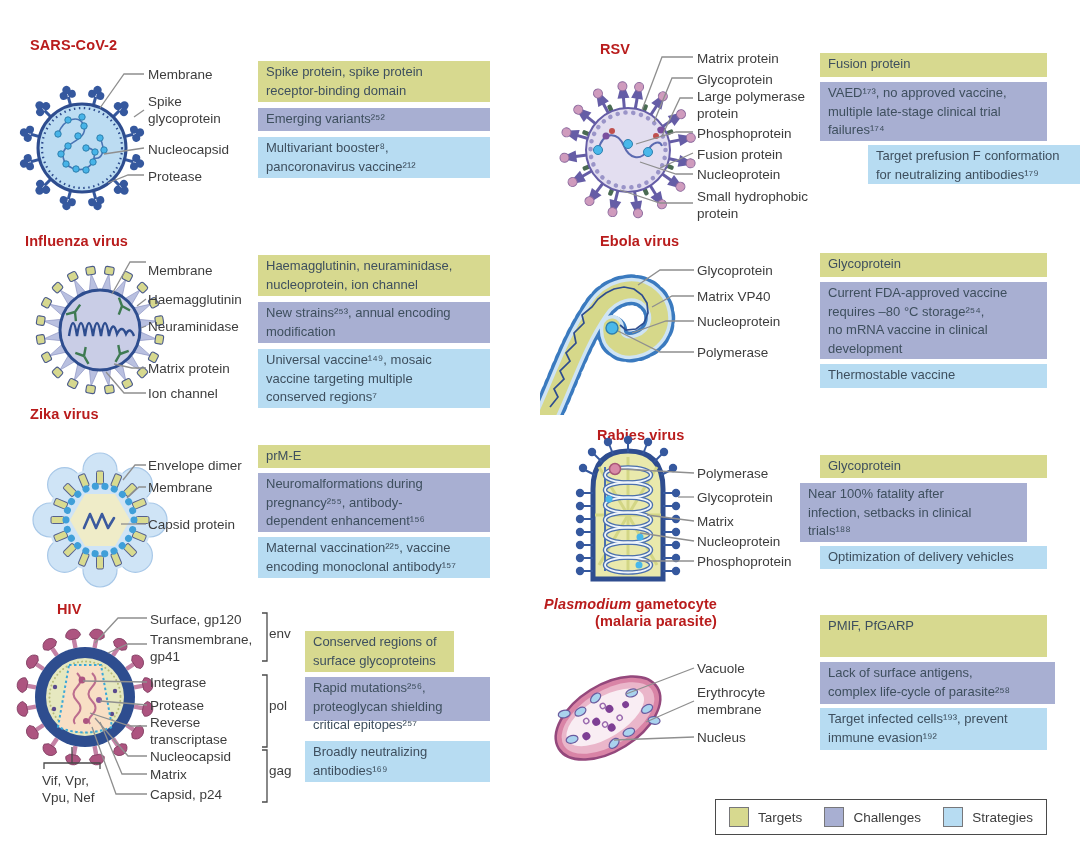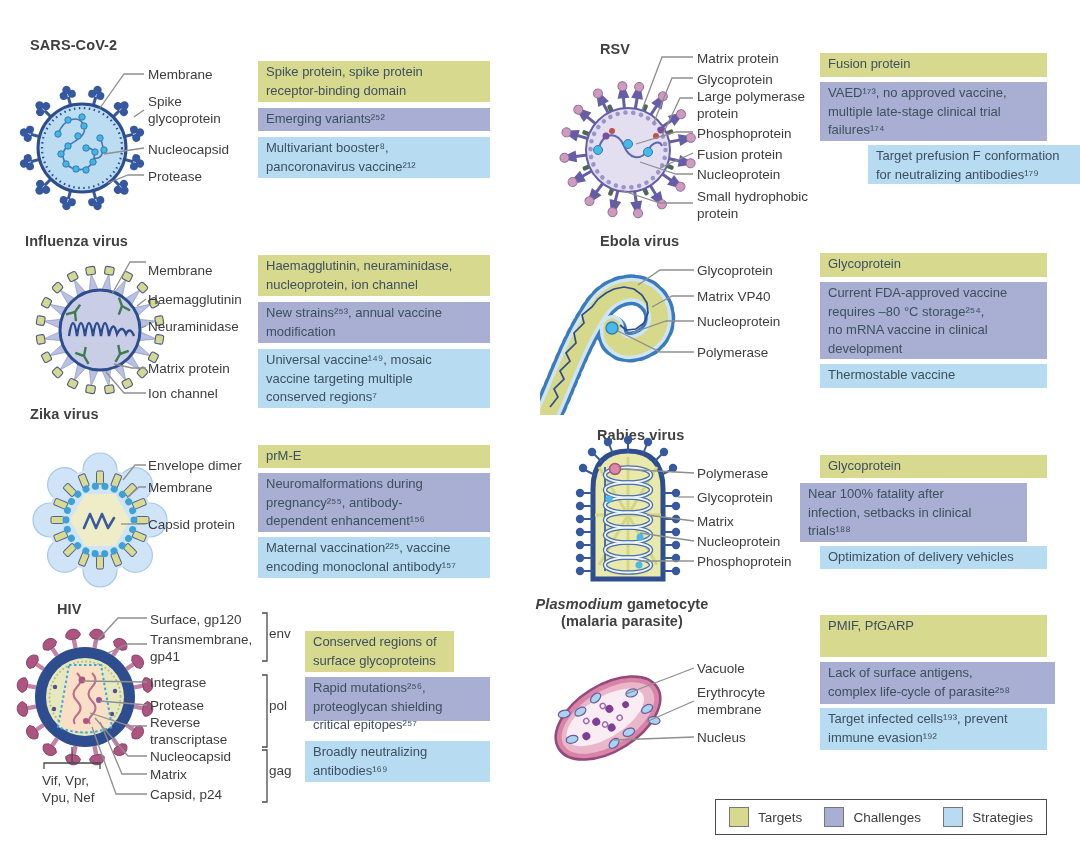--- a/index.html
+++ b/index.html
@@ -1,22 +1,22 @@
 <!DOCTYPE html>
 <html style="--targets: #d7d98f; --challenges: #a8afd2; --strategies: #b7dcf2;"><head>
 <meta charset="utf-8">
 <style>
   *{margin:0;padding:0;box-sizing:border-box}
   html,body{background:#fff}
   body{font-family:"Liberation Sans",sans-serif}
   .stage{position:relative;width:1080px;height:850px;background:#fff;overflow:hidden}
   .panel{display:contents}
-  .vtitle{position:absolute;font-size:14.5px;font-weight:bold;color:#404040;white-space:pre;letter-spacing:.1px}
+  .vtitle{position:absolute;font-size:14.5px;font-weight:bold;color:#b91c1c;white-space:pre;letter-spacing:.1px}
   .vtitle .it{font-style:italic}
-  .title-center{text-align:center;line-height:17px}
+  .title-center{text-align:right;line-height:17px}
   .lbl{position:absolute;font-size:13.5px;line-height:17px;color:#3d3d3d;white-space:pre-line}
   .diag{position:absolute}
   .box{position:absolute;font-size:13px;line-height:18.5px;color:#3e4f5e;padding:2px 8px;white-space:pre-line}
   .box.targets{background:var(--targets)}
   .box.challenges{background:var(--challenges)}
   .box.strategies{background:var(--strategies)}
   .gene{position:absolute;font-size:13.5px;color:#3d3d3d}
   .legend{position:absolute;left:715px;top:799px;width:332px;height:36px;border:1.5px solid #4a4a4a;background:#fff;
           display:flex;align-items:center;justify-content:space-between;padding:0 13px}
   .legend-item{display:flex;align-items:center;gap:9px;font-size:13.5px;color:#3d3d3d}
@@ -215,21 +215,21 @@
       <polyline class="leader" points="104,114 122,118 136,118"></polyline>
       <polyline class="leader" points="96,122 114,143 136,143"></polyline>
     </svg>
     <div class="lbl" style="left:148px;top:262px">Membrane</div>
     <div class="lbl" style="left:148px;top:291px">Haemagglutinin</div>
     <div class="lbl" style="left:148px;top:318px">Neuraminidase</div>
     <div class="lbl" style="left:148px;top:360px">Matrix protein</div>
     <div class="lbl" style="left:148px;top:385px">Ion channel</div>
     <div class="box targets" style="left:258px;top:255px;width:232px;height:41px">Haemagglutinin, neuraminidase,
 nucleoprotein, ion channel</div>
-    <div class="box challenges" style="left:258px;top:302px;width:232px;height:41px">New strains²⁵³, annual vaccine
+    <div class="box challenges" style="left:258px;top:302px;width:232px;height:41px">New strains²⁵³, annual encoding
 modification</div>
     <div class="box strategies" style="left:258px;top:349px;width:232px;height:59px">Universal vaccine¹⁴⁹, mosaic
 vaccine targeting multiple
 conserved regions⁷</div>
   </div>
 
   
   <div class="panel">
     <div class="vtitle" style="left:600px;top:233px">Ebola virus</div>
     <svg class="diag" style="left:540px;top:245px" width="280" height="170" viewBox="0 0 280 170">

